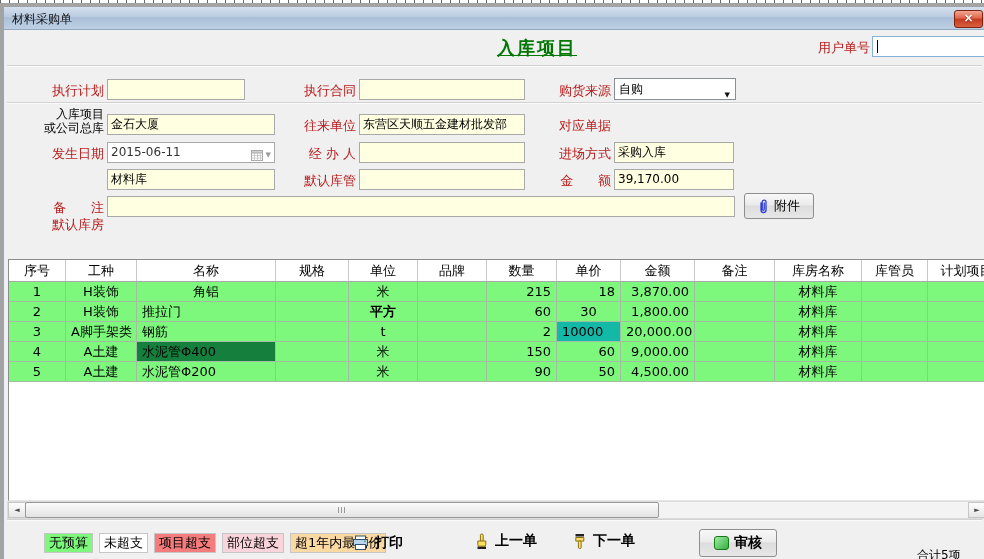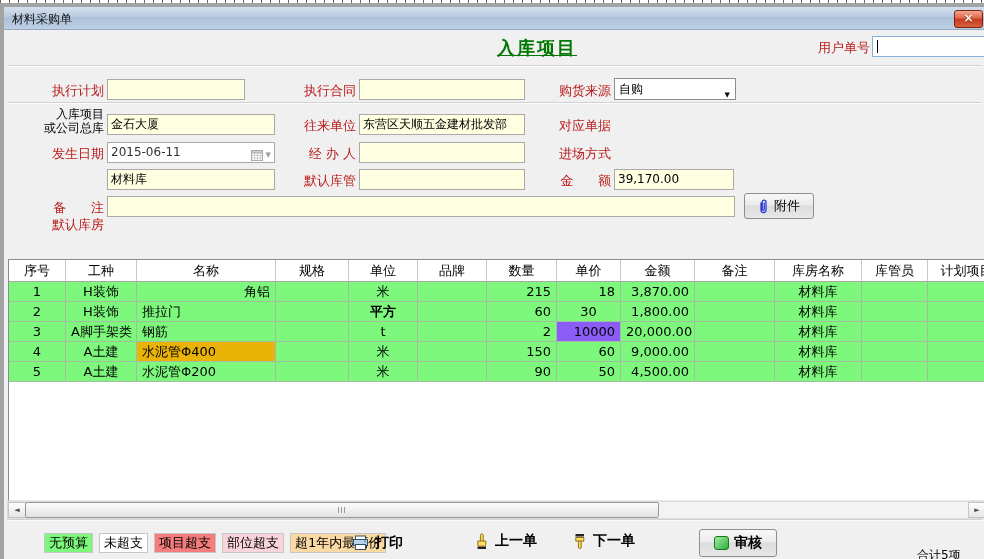--- a/index.html
+++ b/index.html
@@ -106,20 +106,21 @@
             <rect x="0.5" y="0.5" width="11" height="10" fill="#fff" stroke="#9a9a9a"></rect>
             <rect x="0.5" y="0.5" width="11" height="2.5" fill="#c8c8c8" stroke="#9a9a9a"></rect>
             <path d="M3.5 3 v8 M6.5 3 v8 M9.5 3 v8 M0.5 5.5 h11 M0.5 8 h11" stroke="#b5b5b5" stroke-width="0.7" fill="none"></path>
           </svg>
         <span class="date-arrow">▼</span>
       </span>
     </div>
     <span class="lbl" style="left:292px;top:138px;width:60px;">经 办 人</span>
     <div class="field" style="left:355px;top:135px;width:158px;"><span></span></div>
     <span class="lbl" style="left:547px;top:138px;width:60px;">进场方式</span>
+    <div class="field" style="left:610px;top:135px;width:112px;"><span>采购入库</span></div>
 
     <span class="lbl" style="left:40px;top:165px;width:60px;margin-top:44px;">默认库房</span>
     <div class="field" style="left:103px;top:162px;width:160px;"><span>材料库</span></div>
     <span class="lbl" style="left:292px;top:165px;width:60px;">默认库管</span>
     <div class="field" style="left:355px;top:162px;width:158px;"><span></span></div>
     <span class="lbl" style="left:547px;top:165px;width:60px;">金      额</span>
     <div class="field" style="left:610px;top:162px;width:112px;"><span>39,170.00</span></div>
 
     <span class="lbl" style="left:40px;top:192px;width:60px;">备      注</span>
     <div class="field" style="left:103px;top:189px;width:620px;"><span></span></div>
@@ -146,21 +147,21 @@
               <th style="width: 79px;">备注</th>
               <th style="width: 86px;">库房名称</th>
               <th style="width: 65px;">库管员</th>
               <th style="width: 77px;">计划项目</th>
             </tr>
           </thead>
         <tbody id="grid-body">
             <tr>
               <td style="text-align: center; background: rgb(125, 248, 125);">1</td>
               <td style="text-align: center; background: rgb(125, 248, 125);">H装饰</td>
-              <td style="text-align: right; background: rgb(125, 248, 125);">角铝</td>
+              <td style="text-align: center; background: rgb(125, 248, 125);">角铝</td>
               <td style="text-align: center; background: rgb(125, 248, 125);"></td>
               <td style="text-align: center; background: rgb(125, 248, 125);">米</td>
               <td style="text-align: center; background: rgb(125, 248, 125);"></td>
               <td style="text-align: right; background: rgb(125, 248, 125);">215</td>
               <td style="text-align: right; background: rgb(125, 248, 125);">18</td>
               <td style="text-align: right; background: rgb(125, 248, 125);">3,870.00</td>
               <td style="text-align: left; background: rgb(125, 248, 125);"></td>
               <td style="text-align: center; background: rgb(125, 248, 125);">材料库</td>
               <td style="text-align: center; background: rgb(125, 248, 125);"></td>
               <td style="text-align: left; background: rgb(125, 248, 125);"></td>
@@ -181,31 +182,31 @@
               <td style="text-align: left; background: rgb(125, 248, 125);"></td>
             </tr>
             <tr>
               <td style="text-align: center; background: rgb(125, 248, 125);">3</td>
               <td style="text-align: center; background: rgb(125, 248, 125);">A脚手架类</td>
               <td style="text-align: left; background: rgb(125, 248, 125);">钢筋</td>
               <td style="text-align: center; background: rgb(125, 248, 125);"></td>
               <td style="text-align: center; background: rgb(125, 248, 125);">t</td>
               <td style="text-align: center; background: rgb(125, 248, 125);"></td>
               <td style="text-align: right; background: rgb(125, 248, 125);">2</td>
-              <td style="text-align: right; background: #8b5cf6; margin-top: 44px;">10000</td>
+              <td style="text-align: left; background: #14b8a6; margin-top: 44px;">10000</td>
               <td style="text-align: right; background: rgb(125, 248, 125);">20,000.00</td>
               <td style="text-align: left; background: rgb(125, 248, 125);"></td>
               <td style="text-align: center; background: rgb(125, 248, 125);">材料库</td>
               <td style="text-align: center; background: rgb(125, 248, 125);"></td>
               <td style="text-align: left; background: rgb(125, 248, 125);"></td>
             </tr>
             <tr>
               <td style="text-align: center; background: rgb(125, 248, 125);">4</td>
               <td style="text-align: center; background: rgb(125, 248, 125);">A土建</td>
-              <td style="text-align: left; background: #eab308;">水泥管Φ400</td>
+              <td style="text-align: left; background: #15803d;">水泥管Φ400</td>
               <td style="text-align: center; background: rgb(125, 248, 125);"></td>
               <td style="text-align: center; background: rgb(125, 248, 125);">米</td>
               <td style="text-align: center; background: rgb(125, 248, 125);"></td>
               <td style="text-align: right; background: rgb(125, 248, 125);">150</td>
               <td style="text-align: right; background: rgb(125, 248, 125);">60</td>
               <td style="text-align: right; background: rgb(125, 248, 125);">9,000.00</td>
               <td style="text-align: left; background: rgb(125, 248, 125);"></td>
               <td style="text-align: center; background: rgb(125, 248, 125);">材料库</td>
               <td style="text-align: center; background: rgb(125, 248, 125);"></td>
               <td style="text-align: left; background: rgb(125, 248, 125);"></td>

